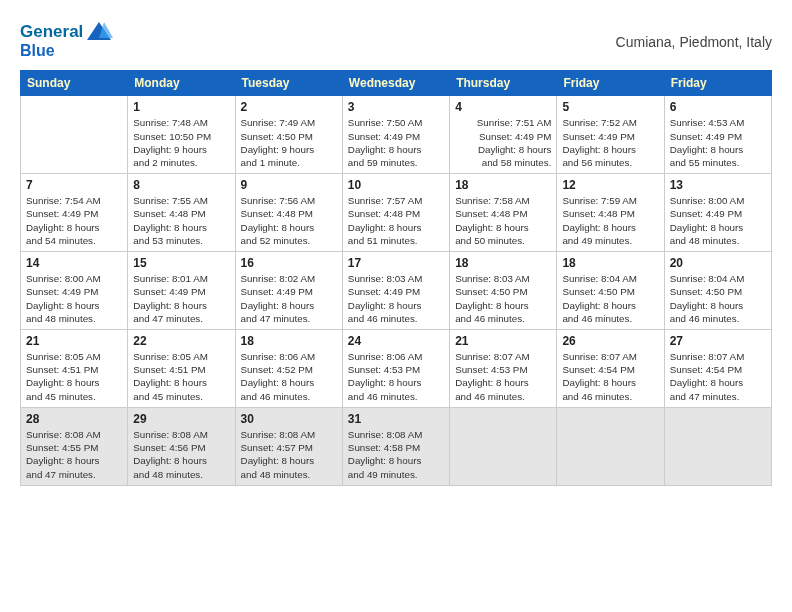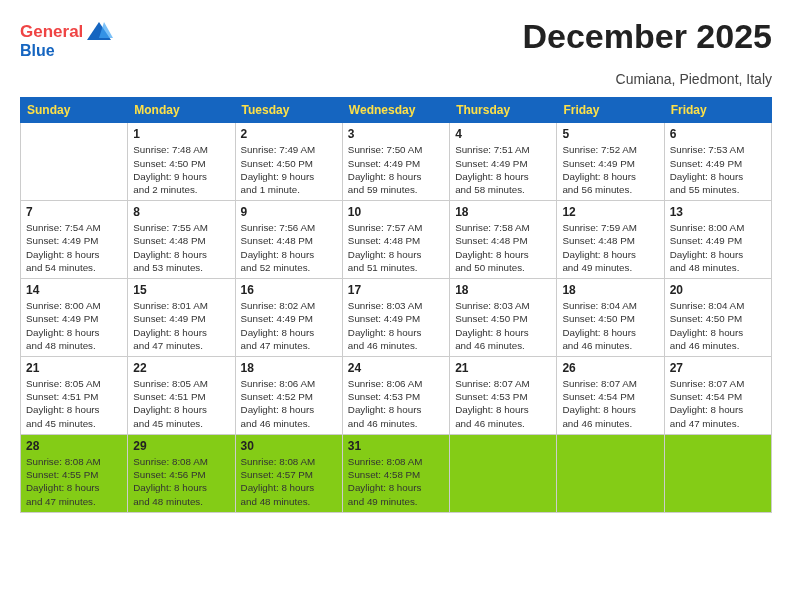--- a/index.html
+++ b/index.html
@@ -27,21 +27,21 @@
       align-items: center;
       gap: 0;
     }
     .logo-text {
       font-size: 17px;
       font-weight: bold;
       line-height: 1.15;
       color: #333;
     }
     .logo-text span {
-      color: #ef4444;
+      color: #0369a1;
     }
     .logo-icon {
       width: 28px;
       height: 28px;
       margin-left: 2px;
     }
     .title-block {
       text-align: right;
     }
     .month-title {
@@ -55,37 +55,37 @@
       color: #444;
       margin-top: 16px;
     }
     .calendar {
       width: 100%;
       border-collapse: collapse;
       font-size: 10.5px;
     }
     .calendar th {
       background: #1565c0;
-      color: #fde047;
+      color: #fef9c3;
       font-weight: bold;
       text-align: left;
       padding: 5px 6px;
       font-size: 12px;
       border: 1px solid #1565c0;
     }
     .calendar td {
       border: 1px solid #ccc;
       vertical-align: top;
       padding: 4px 5px;
       width: 107px;
       min-height: 72px;
       background: #fff;
     }
     .calendar tr:last-child td {
-      background: #84cc16;
+      background: #e5e5e5;
     }
     .day-num {
       font-weight: bold;
       font-size: 12px;
       color: #222;
       display: block;
       margin-bottom: 2px;
     }
     .day-info {
       font-size: 9.8px;
@@ -109,21 +109,20 @@
             <polygon points="14,4 26,22 2,22" fill="#1565c0"></polygon>
             <polygon points="19,4 28,20 14,20" fill="#42a5f5" opacity="0.7"></polygon>
           </svg>
         </div>
         <div style="display:flex;align-items:center;margin-top:-4px;">
           <span class="logo-text" style="color:#1565c0;font-weight:bold;font-size:16px;">Blue</span>
         </div>
       </div>
     </div>
     <div class="title-block">
-      <div class="month-title">December 2025</div>
       <div class="location">Cumiana, Piedmont, Italy</div>
     </div>
   </div>
 
   <table class="calendar">
     <thead>
       <tr>
       <th>Sunday</th>
           <th>Monday</th>
           <th>Tuesday</th>
@@ -132,55 +131,55 @@
           <th>Friday</th>
           <th>Friday</th>
         </tr>
     </thead>
     <tbody id="calendar-body">
     <tr>
           <td class="empty"></td>
           <td>
             <span class="day-num">1</span>
             <div class="day-info" style="white-space: pre-line;">Sunrise: 7:48 AM
-Sunset: 4:50 PM
+Sunset: 10:50 PM
 Daylight: 9 hours
 and 2 minutes.</div>
           </td>
           <td>
             <span class="day-num">2</span>
             <div class="day-info" style="white-space: pre-line;">Sunrise: 7:49 AM
 Sunset: 4:50 PM
 Daylight: 9 hours
 and 1 minute.</div>
           </td>
           <td>
             <span class="day-num">3</span>
             <div class="day-info" style="white-space: pre-line;">Sunrise: 7:50 AM
 Sunset: 4:49 PM
 Daylight: 8 hours
 and 59 minutes.</div>
           </td>
           <td>
             <span class="day-num">4</span>
-            <div class="day-info" style="white-space: pre-line;">Sunrise: 7:51 AM
+            <div class="day-info" style="white-space: pre-line; text-align: right;">Sunrise: 7:51 AM
 Sunset: 4:49 PM
 Daylight: 8 hours
 and 58 minutes.</div>
           </td>
           <td>
             <span class="day-num">5</span>
             <div class="day-info" style="white-space: pre-line;">Sunrise: 7:52 AM
 Sunset: 4:49 PM
 Daylight: 8 hours
 and 56 minutes.</div>
           </td>
           <td>
             <span class="day-num">6</span>
-            <div class="day-info" style="white-space: pre-line;">Sunrise: 7:53 AM
+            <div class="day-info" style="white-space: pre-line;">Sunrise: 4:53 AM
 Sunset: 4:49 PM
 Daylight: 8 hours
 and 55 minutes.</div>
           </td>
         </tr>
         <tr>
           <td>
             <span class="day-num">7</span>
             <div class="day-info" style="white-space: pre-line;">Sunrise: 7:54 AM
 Sunset: 4:49 PM

